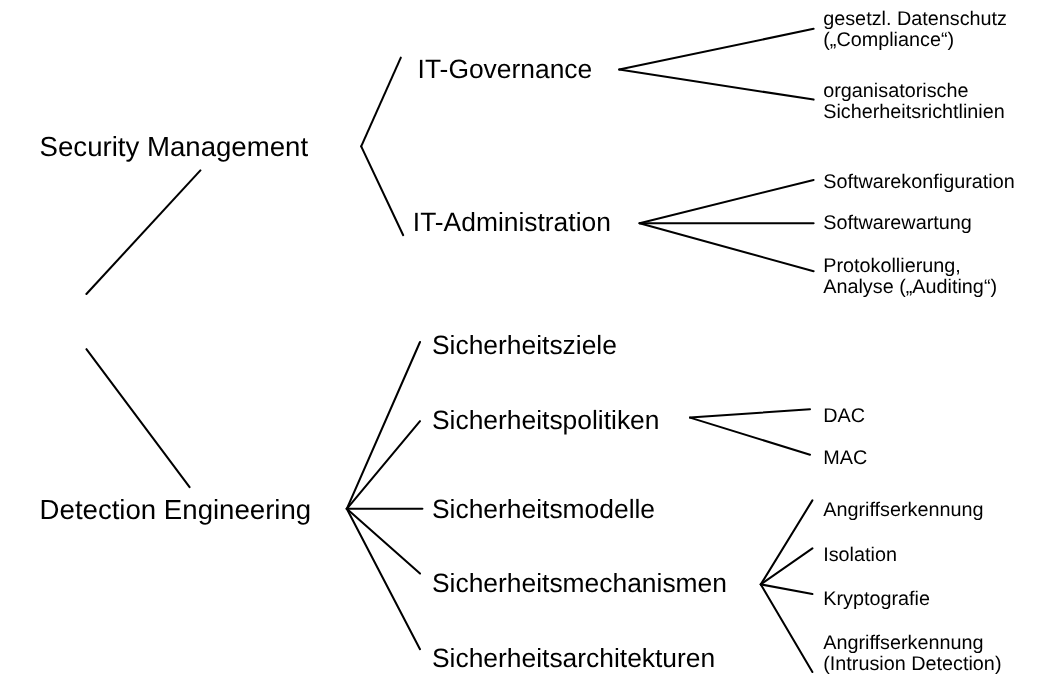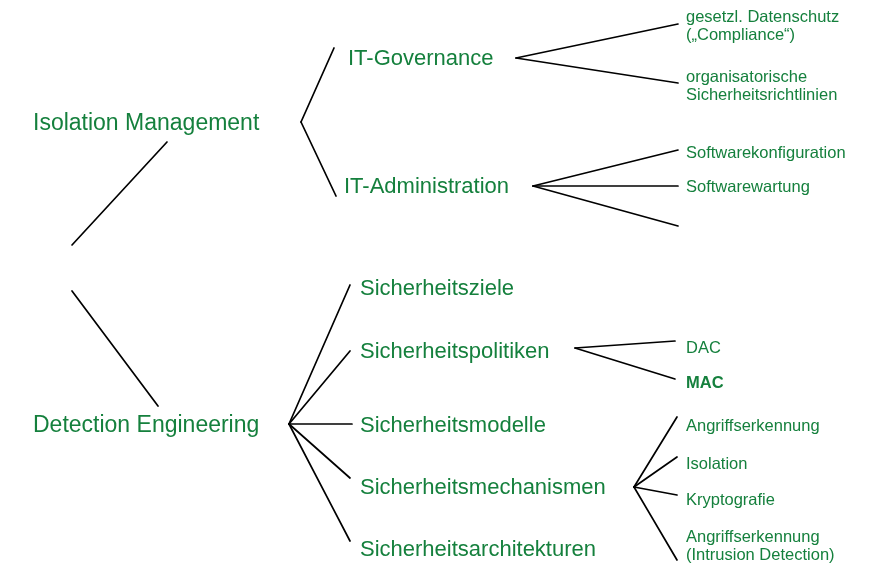--- a/index.html
+++ b/index.html
@@ -18,21 +18,21 @@
   #edges {
     position: absolute;
     left: 0;
     top: 0;
     width: 878px;
     height: 578px;
     pointer-events: none;
   }
   .node {
     position: absolute;
-    color: #15803d;
+    color: #000000;
     white-space: pre;
     line-height: 1.12;
     letter-spacing: 0px;
   }
   
   .node.l1 {
     font-size: 25px;
     font-weight: bold;
     transform: translateY(-50%);
   }
@@ -74,21 +74,21 @@
       <line x1="289" y1="424" x2="350" y2="541" stroke="#000000" stroke-width="1.7" stroke-linecap="round"></line>
       <line x1="575" y1="348" x2="675" y2="341" stroke="#000000" stroke-width="1.7" stroke-linecap="round"></line>
       <line x1="575" y1="348" x2="675" y2="379" stroke="#000000" stroke-width="1.7" stroke-linecap="round"></line>
       <line x1="634" y1="487" x2="677" y2="417" stroke="#000000" stroke-width="1.7" stroke-linecap="round"></line>
       <line x1="634" y1="487" x2="677" y2="457" stroke="#000000" stroke-width="1.7" stroke-linecap="round"></line>
       <line x1="634" y1="487" x2="677" y2="495" stroke="#000000" stroke-width="1.7" stroke-linecap="round"></line>
       <line x1="634" y1="487" x2="677" y2="560" stroke="#000000" stroke-width="1.7" stroke-linecap="round"></line>
     </svg>
 
 
-  <div class="node l2" style="left: 33px; top: 123px;">Isolation Management</div>
+  <div class="node l2" style="left: 33px; top: 123px;">Security Management</div>
 
   <div class="node l2" style="left: 33px; top: 425px;">Detection Engineering</div>
 
   <div class="node l3" style="left: 348px; top: 58px;">IT-Governance</div>
 
   <div class="node l3" style="left: 344px; top: 186px;">IT-Administration</div>
 
   <div class="node l3" style="left: 360px; top: 288px;">Sicherheitsziele</div>
 
   <div class="node l3" style="left: 360px; top: 351px;">Sicherheitspolitiken</div>
@@ -102,24 +102,26 @@
   <div class="node l4" style="left: 686px; top: 25px;">gesetzl. Datenschutz
 („Compliance“)</div>
 
   <div class="node l4" style="left: 686px; top: 152px;">Softwarekonfiguration</div>
 
   <div class="node l4" style="left: 686px; top: 85px;">organisatorische
 Sicherheitsrichtlinien</div>
 
   <div class="node l4" style="left: 686px; top: 186px;">Softwarewartung</div>
 
+  <div class="node l4" style="left: 686px; top: 231px;">Protokollierung,
+Analyse („Auditing“)</div>
 
   <div class="node l4" style="left: 686px; top: 347px;">DAC</div>
 
-  <div class="node l4" style="left: 686px; top: 382px; font-weight: bold;">MAC</div>
+  <div class="node l4" style="left: 686px; top: 382px;">MAC</div>
 
   <div class="node l4" style="left: 686px; top: 425px;">Angriffserkennung</div>
 
   <div class="node l4" style="left: 686px; top: 463px;">Isolation</div>
 
   <div class="node l4" style="left: 686px; top: 499px;">Kryptografie</div>
 
   <div class="node l4" style="left: 686px; top: 545px;">Angriffserkennung
 (Intrusion Detection)</div>
 

